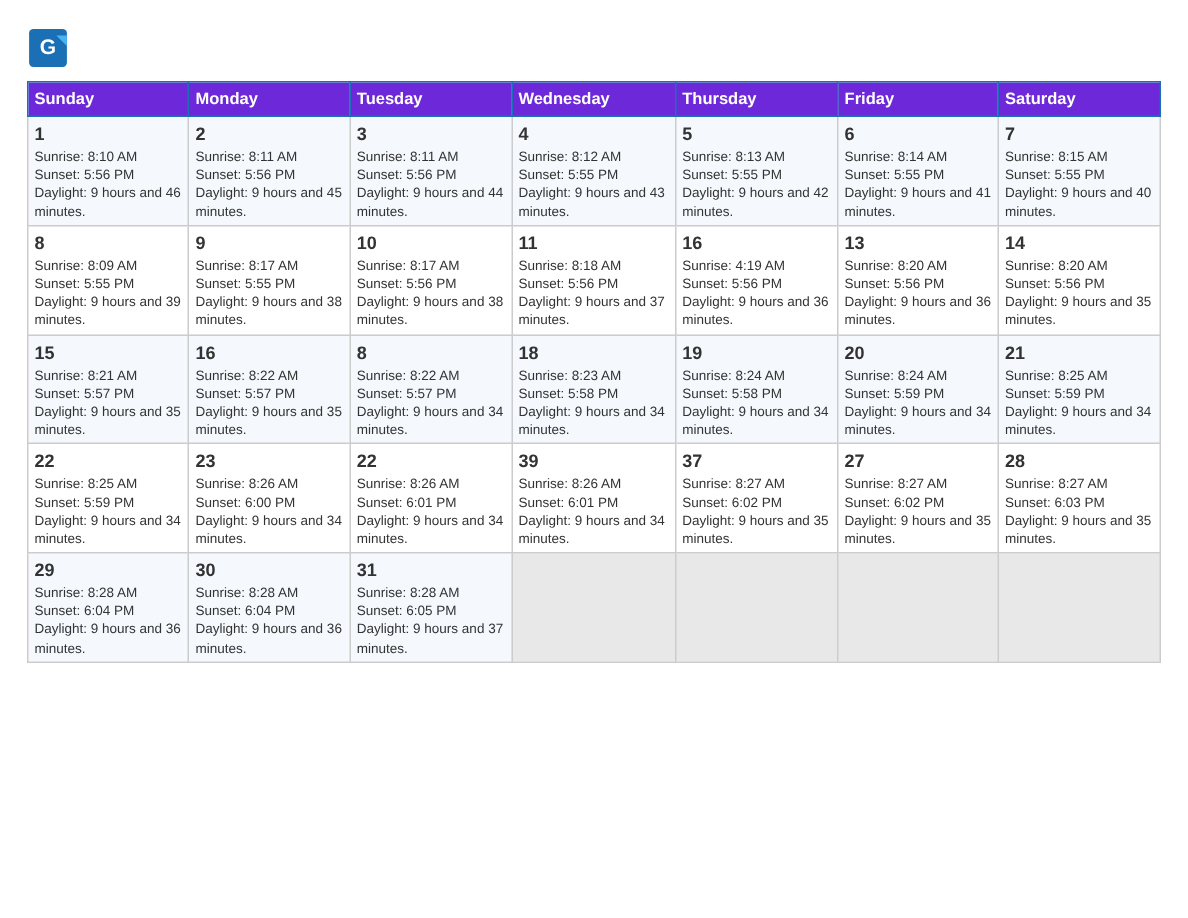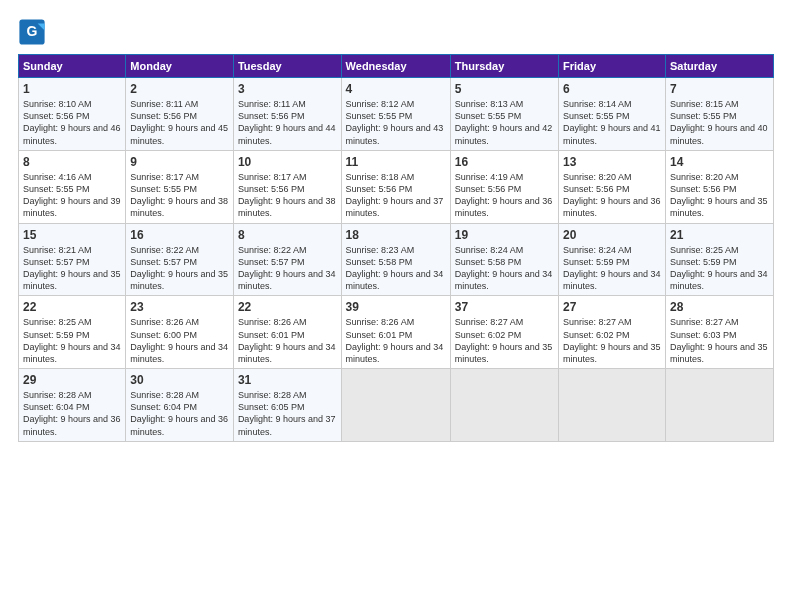--- a/index.html
+++ b/index.html
@@ -40,21 +40,21 @@
     .location {
       font-size: 14px;
       color: #555;
     }
     table {
       width: 100%;
       border-collapse: collapse;
       font-size: 9.5px;
     }
     thead tr th {
-      background-color: #4c1d95;
+      background-color: #6d28d9;
       color: #fff;
       padding: 5px 4px;
       text-align: left;
       font-size: 11px;
       font-weight: bold;
       border: 1px solid #1a6fb5;
     }
     tbody tr td {
       border: 1px solid #ccc;
       padding: 3px 4px;
@@ -122,21 +122,21 @@
     <tr>
           <td><span class="day-num">1</span><span>Sunrise: 8:10 AM</span><br><span>Sunset: 5:56 PM</span><br><span>Daylight: 9 hours and 46 minutes.</span></td>
           <td><span class="day-num">2</span><span>Sunrise: 8:11 AM</span><br><span>Sunset: 5:56 PM</span><br><span>Daylight: 9 hours and 45 minutes.</span></td>
           <td><span class="day-num">3</span><span>Sunrise: 8:11 AM</span><br><span>Sunset: 5:56 PM</span><br><span>Daylight: 9 hours and 44 minutes.</span></td>
           <td><span class="day-num">4</span><span>Sunrise: 8:12 AM</span><br><span>Sunset: 5:55 PM</span><br><span>Daylight: 9 hours and 43 minutes.</span></td>
           <td><span class="day-num">5</span><span>Sunrise: 8:13 AM</span><br><span>Sunset: 5:55 PM</span><br><span>Daylight: 9 hours and 42 minutes.</span></td>
           <td><span class="day-num">6</span><span>Sunrise: 8:14 AM</span><br><span>Sunset: 5:55 PM</span><br><span>Daylight: 9 hours and 41 minutes.</span></td>
           <td><span class="day-num">7</span><span>Sunrise: 8:15 AM</span><br><span>Sunset: 5:55 PM</span><br><span>Daylight: 9 hours and 40 minutes.</span></td>
         </tr>
         <tr>
-          <td><span class="day-num">8</span><span>Sunrise: 4:16 AM</span><br><span>Sunset: 5:55 PM</span><br><span>Daylight: 9 hours and 39 minutes.</span></td>
+          <td><span class="day-num">8</span><span>Sunrise: 8:09 AM</span><br><span>Sunset: 5:55 PM</span><br><span>Daylight: 9 hours and 39 minutes.</span></td>
           <td><span class="day-num">9</span><span>Sunrise: 8:17 AM</span><br><span>Sunset: 5:55 PM</span><br><span>Daylight: 9 hours and 38 minutes.</span></td>
           <td><span class="day-num">10</span><span>Sunrise: 8:17 AM</span><br><span>Sunset: 5:56 PM</span><br><span>Daylight: 9 hours and 38 minutes.</span></td>
           <td><span class="day-num">11</span><span>Sunrise: 8:18 AM</span><br><span>Sunset: 5:56 PM</span><br><span>Daylight: 9 hours and 37 minutes.</span></td>
           <td><span class="day-num">16</span><span>Sunrise: 4:19 AM</span><br><span>Sunset: 5:56 PM</span><br><span>Daylight: 9 hours and 36 minutes.</span></td>
           <td><span class="day-num">13</span><span>Sunrise: 8:20 AM</span><br><span>Sunset: 5:56 PM</span><br><span>Daylight: 9 hours and 36 minutes.</span></td>
           <td><span class="day-num">14</span><span>Sunrise: 8:20 AM</span><br><span>Sunset: 5:56 PM</span><br><span>Daylight: 9 hours and 35 minutes.</span></td>
         </tr>
         <tr>
           <td><span class="day-num">15</span><span>Sunrise: 8:21 AM</span><br><span>Sunset: 5:57 PM</span><br><span>Daylight: 9 hours and 35 minutes.</span></td>
           <td><span class="day-num">16</span><span>Sunrise: 8:22 AM</span><br><span>Sunset: 5:57 PM</span><br><span>Daylight: 9 hours and 35 minutes.</span></td>

